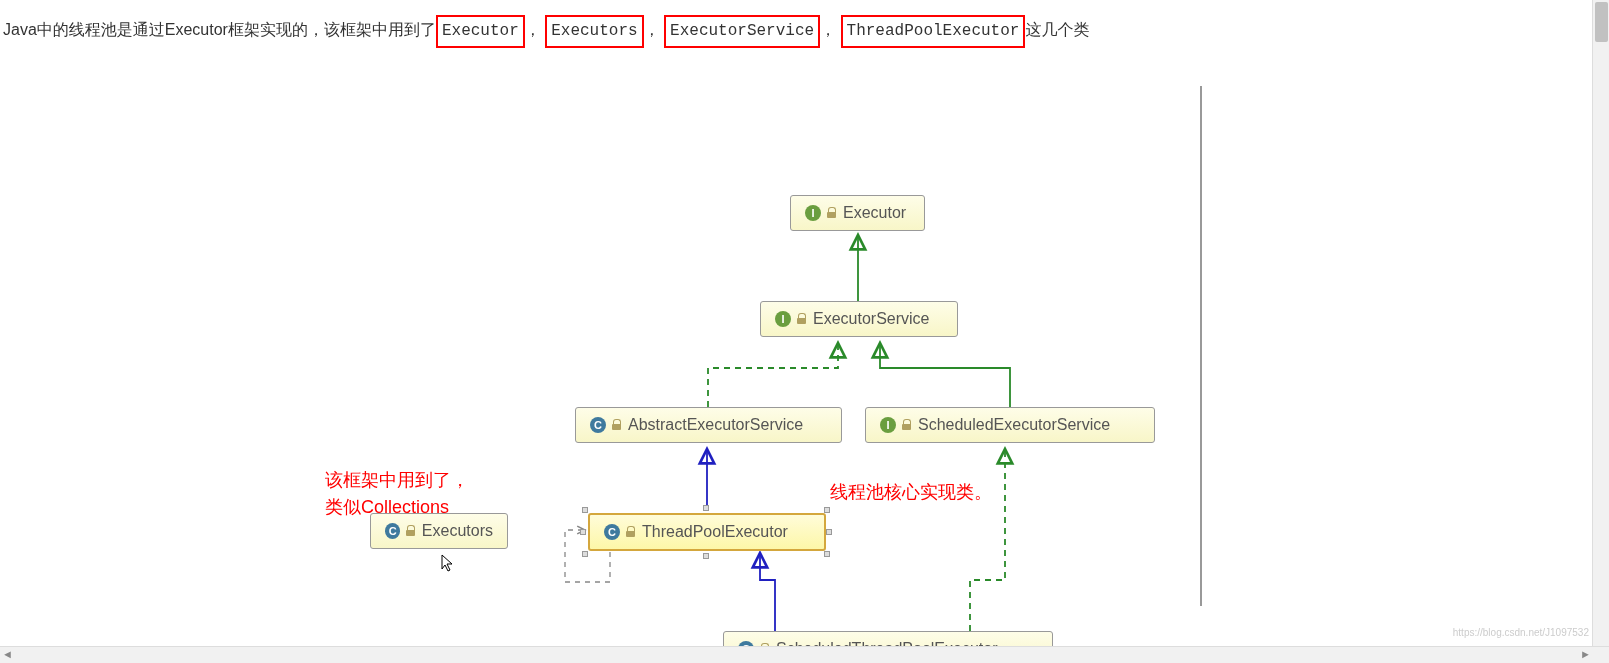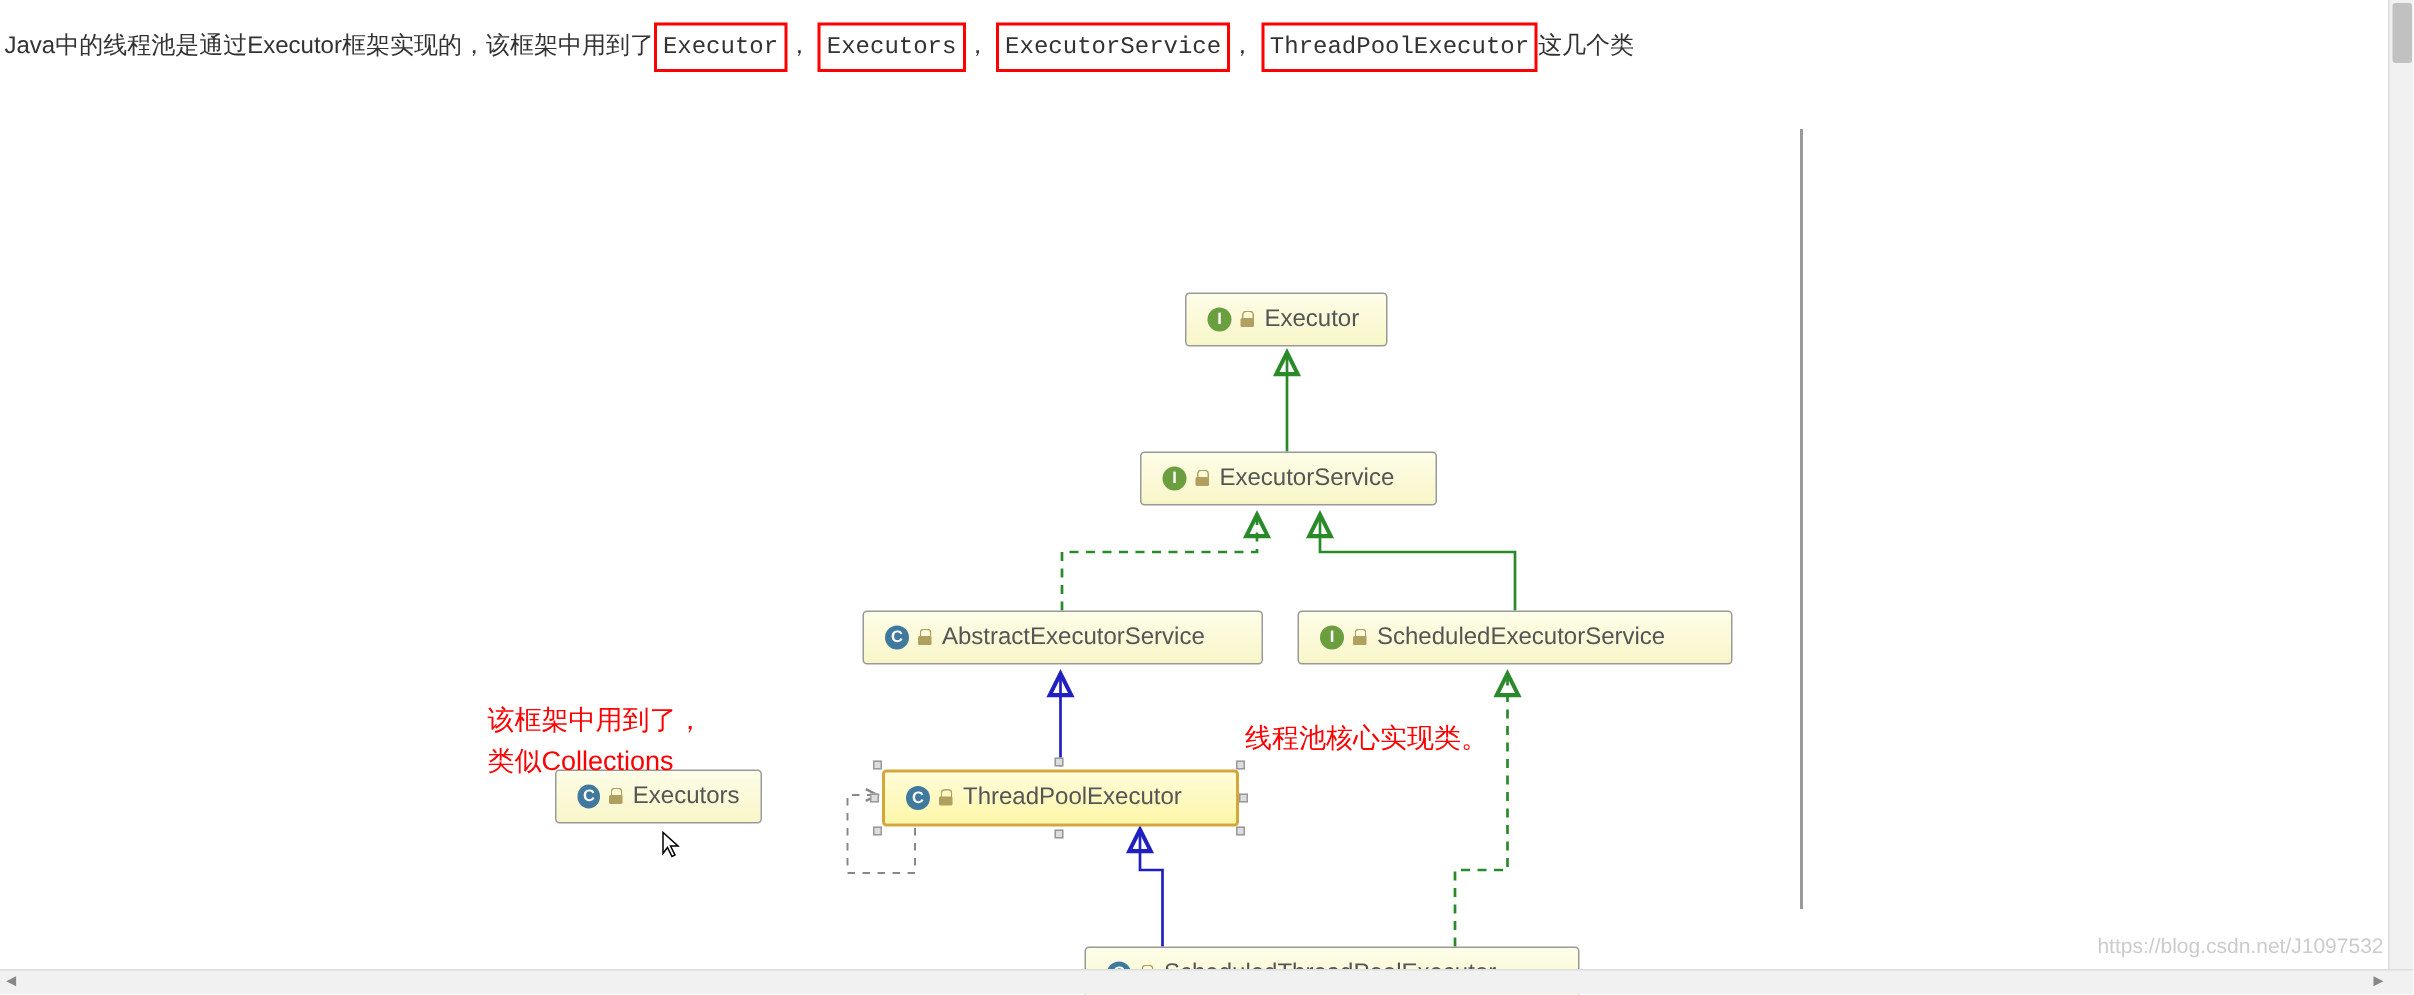--- a/index.html
+++ b/index.html
@@ -115,21 +115,21 @@
       width: 6px;
       height: 6px;
       background: #ddd;
       border: 1px solid #999;
     }
     .watermark {
       position: absolute;
       right: 20px;
       bottom: 25px;
       color: #ccc;
-      font-size: 14px;
+      font-size: 10px;
       font-family: Arial, sans-serif;
     }
     .small-label {
       position: absolute;
       color: #bbb;
       font-size: 13px;
       font-family: Arial, sans-serif;
     }
     .scrollbar-h {
       position: absolute;

